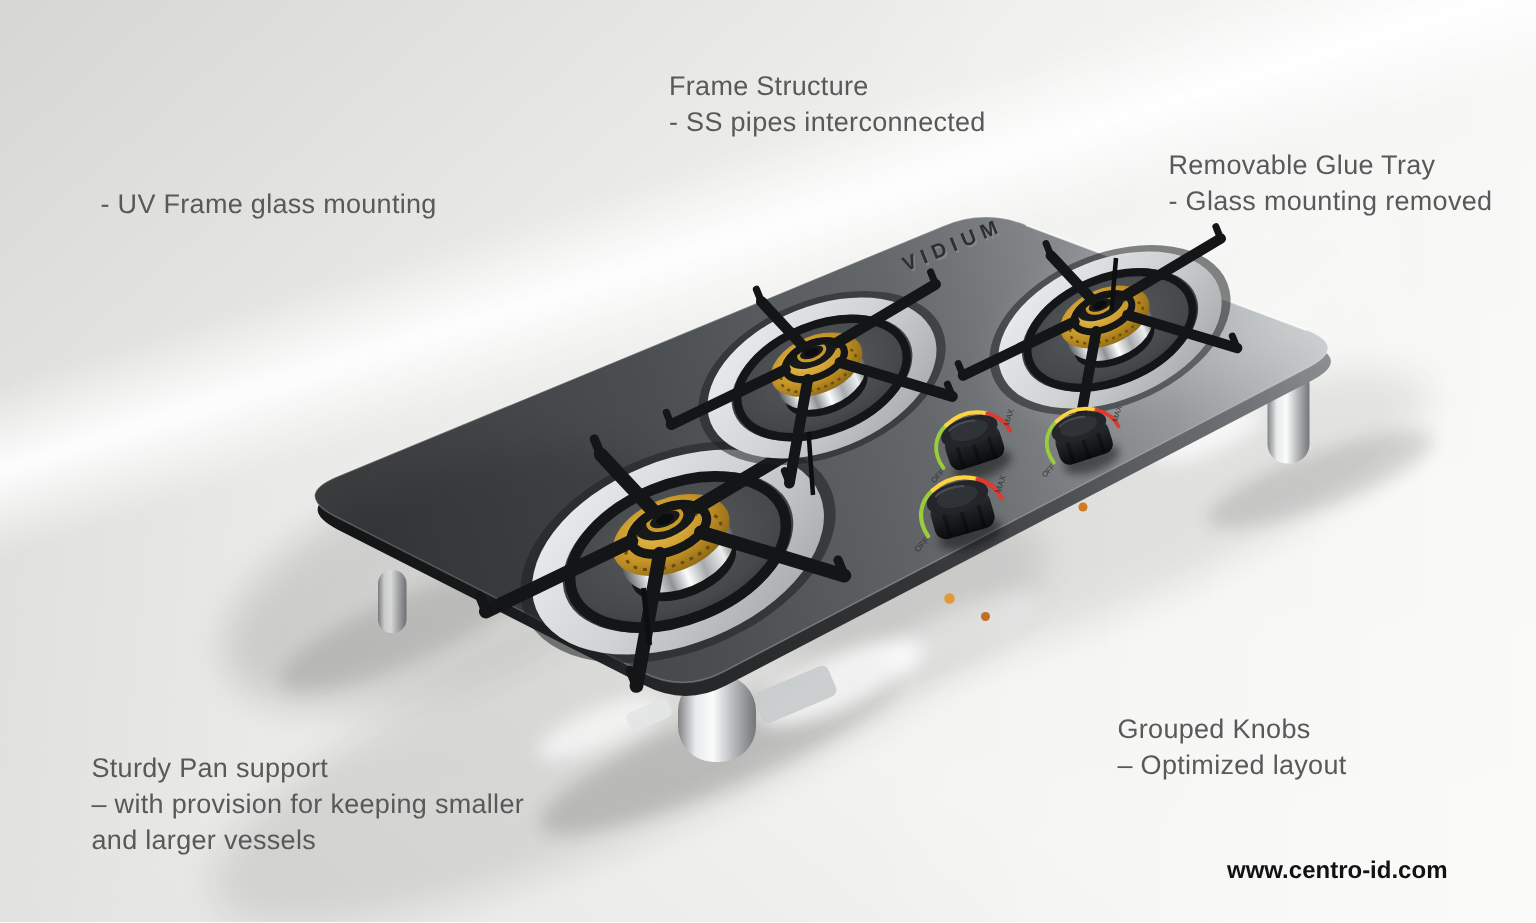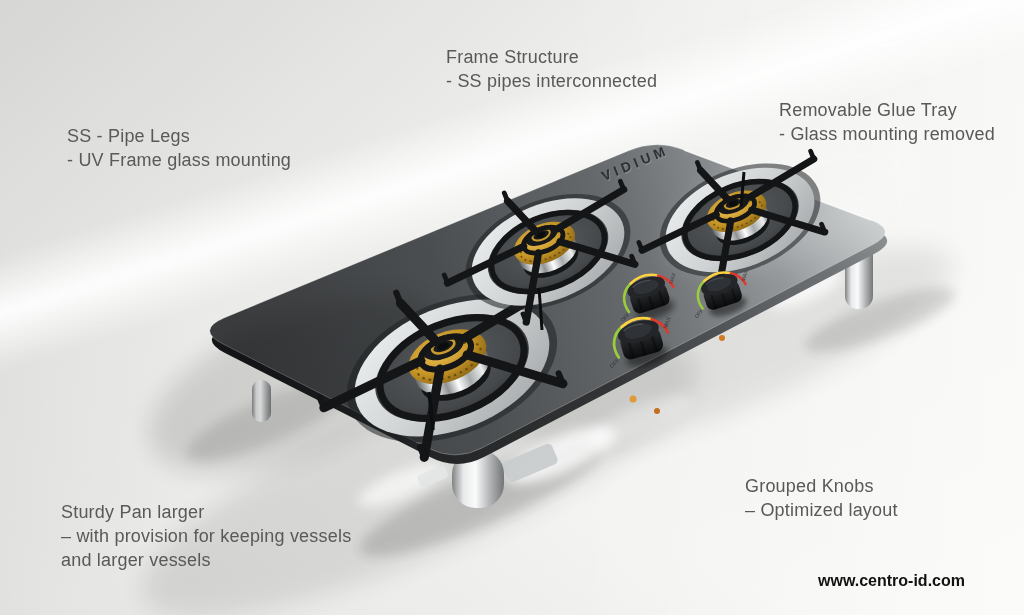--- a/index.html
+++ b/index.html
@@ -203,27 +203,26 @@
     <div>Frame Structure</div>
     <div>- SS pipes interconnected</div>
   </div>
 
   <div class="ann ann-spill">
     <div>Removable Glue Tray</div>
     <div>- Glass mounting removed</div>
   </div>
 
   <div class="ann ann-legs">
-    <div>SS - Pipe Legs</div>
     <div>- UV Frame glass mounting</div>
   </div>
 
   <div class="ann ann-pan">
-    <div>Sturdy Pan larger</div>
-    <div> – with provision for keeping vessels</div>
+    <div>Sturdy Pan support</div>
+    <div> – with provision for keeping smaller</div>
     <div>and larger vessels</div>
   </div>
 
   <div class="ann ann-knobs">
     <div>Grouped Knobs</div>
     <div> – Optimized layout</div>
   </div>
 
   <div class="watermark">www.centro-id.com</div>
 </div>

